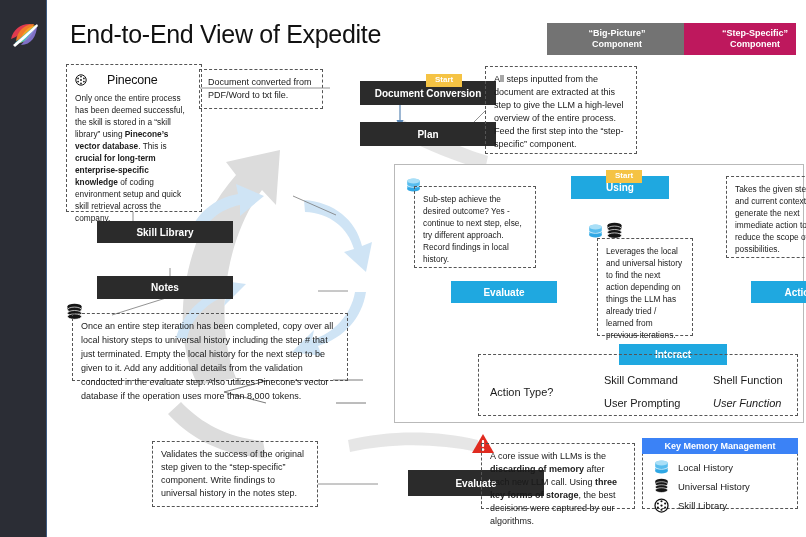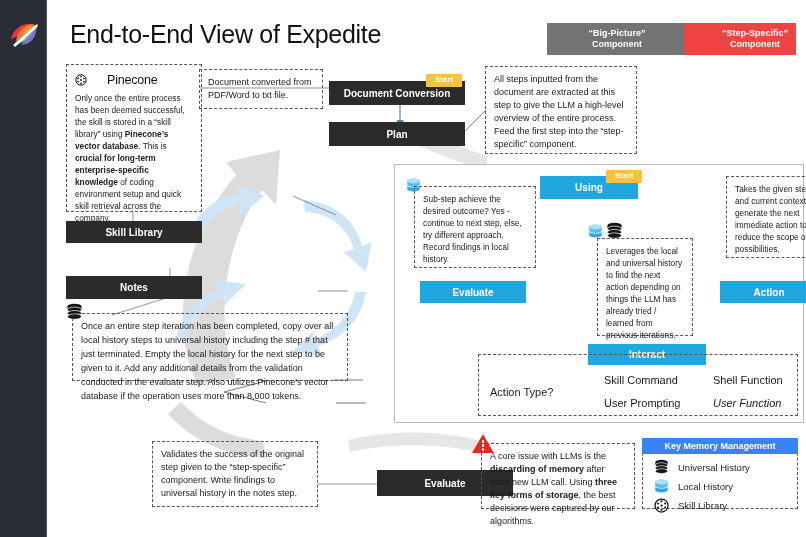--- a/index.html
+++ b/index.html
@@ -31,28 +31,28 @@
     letter-spacing: -0.3px;
   }
 
   
   .chip {
     position: absolute; display: flex; align-items: center; justify-content: center;
     text-align: center; font-size: 9px; font-weight: bold; line-height: 1.25;
     color: #ffffff; padding: 3px 6px;
   }
   .chip-dark { background: #737373; }
-  .chip-blue { background: #ef4444; padding-left: 36px; }
+  .chip-blue { background: #be185d; padding-left: 36px; }
   #chip-big { left: 499px; top: 23px; width: 140px; height: 32px; }
   #chip-step { left: 636px; top: 23px; width: 112px; height: 32px; }
 
   
   .nbox {
     position: absolute; display: flex; align-items: center; justify-content: center;
-    font-size: 10px; font-weight: bold; color: #ffffff; text-align: center;
+    font-size: 10px; font-weight: bold; color: #ffffff; text-align: center; margin-left: 31px;
   }
   .nbox.dark { background: #2b2b2b; }
   .nbox.blue { background: #1fa8e0; }
 
   
   .start-tag {
     position: absolute; background: #f5c344; color: #ffffff;
     font-size: 8px; font-weight: bold; padding: 1px 9px 2px 9px;
     line-height: 1.25;
   }
@@ -244,21 +244,21 @@
     </svg>
     <svg width="17" height="19" viewBox="0 0 17 19" style="position:absolute; left:558px; top:222px;">
       <ellipse cx="8.5" cy="3.4" rx="7" ry="2.7" fill="#151515"></ellipse>
       <rect x="1.5" y="3.4" width="14" height="3.2" fill="#151515"></rect>
       <ellipse cx="8.5" cy="6.8" rx="7" ry="2.7" fill="#151515" stroke="#fff" stroke-width="0.7"></ellipse>
       <ellipse cx="8.5" cy="10.2" rx="7" ry="2.7" fill="#151515" stroke="#fff" stroke-width="0.7"></ellipse>
       <ellipse cx="8.5" cy="13.6" rx="7" ry="2.7" fill="#151515" stroke="#fff" stroke-width="0.7"></ellipse>
     </svg>
     <div class="dbox" style="left:549px; top:238px; width:96px; height:98px;">Leverages the local and universal history to find the next action depending on things the LLM has already tried / learned from previous iterations.</div>
 
-    <div class="nbox blue" style="left:540px; top:344px; width:118px; height:21px;">Interact</div>
+    <div class="nbox blue" style="left:540px; top:344px; width:108px; height:21px;">Interact</div>
 
     <div class="dbox" style="left:430px; top:354px; width:320px; height:62px; padding:0;"></div>
 
     <div class="plain" style="left:442px; top:386px;">Action Type?</div>
     <div class="plain" style="left:556px; top:374px;">Skill Command</div>
     <div class="plain" style="left:665px; top:374px;">Shell Function</div>
     <div class="plain" style="left:556px; top:397px;">User Prompting</div>
     <div class="plain" style="left:665px; top:397px;font-style:italic;">User Function</div>
 
     <svg width="24" height="22" viewBox="0 0 24 22" style="position:absolute; left:423px; top:433px;">
@@ -267,39 +267,39 @@
       <circle cx="12" cy="16.6" r="1.3" fill="#ffffff"></circle>
     </svg>
     <div class="dbox" style="left:433px; top:443px; width:154px; height:66px; font-size:9px;">
       <span>A core issue with LLMs is the </span><b>discarding of memory</b><span> after each new LLM call. Using </span><b>three key forms of storage</b><span>, the best decisions were captured by our algorithms.</span>
     </div>
 
     <div class="dbox" style="left:594px; top:443px; width:156px; height:66px; padding:0;"></div>
     <div class="km-header" style="left:594px; top:438px; width:156px; height:16px;">Key Memory Management</div>
 
     <div style="position:absolute; left:606px; top:458px; width:146px;">
+      <div class="km-row">
+        <svg width="15" height="16" viewBox="0 0 15 16">
+          <ellipse cx="7.5" cy="3" rx="6.3" ry="2.5" fill="#8fd3f4"></ellipse>
+          <rect x="1.2" y="3" width="12.6" height="8" fill="#58bdee"></rect>
+          <ellipse cx="7.5" cy="11" rx="6.3" ry="2.5" fill="#2fa7e4"></ellipse>
+          <ellipse cx="7.5" cy="3" rx="6.3" ry="2.5" fill="#a9dff7"></ellipse>
+          <path d="M1.2 6.8 a6.3 2.5 0 0 0 12.6 0" fill="none" stroke="#ffffff" stroke-width="0.7"></path>
+        </svg>
+        <span class="km-label">Local History</span>
+      </div>
       <div class="km-row">
         <svg width="15" height="17" viewBox="0 0 17 19">
           <ellipse cx="8.5" cy="3.4" rx="7" ry="2.7" fill="#151515"></ellipse>
           <rect x="1.5" y="3.4" width="14" height="3.2" fill="#151515"></rect>
           <ellipse cx="8.5" cy="6.8" rx="7" ry="2.7" fill="#151515" stroke="#fff" stroke-width="0.7"></ellipse>
           <ellipse cx="8.5" cy="10.2" rx="7" ry="2.7" fill="#151515" stroke="#fff" stroke-width="0.7"></ellipse>
           <ellipse cx="8.5" cy="13.6" rx="7" ry="2.7" fill="#151515" stroke="#fff" stroke-width="0.7"></ellipse>
         </svg>
         <span class="km-label">Universal History</span>
-      </div>
-      <div class="km-row">
-        <svg width="15" height="16" viewBox="0 0 15 16">
-          <ellipse cx="7.5" cy="3" rx="6.3" ry="2.5" fill="#8fd3f4"></ellipse>
-          <rect x="1.2" y="3" width="12.6" height="8" fill="#58bdee"></rect>
-          <ellipse cx="7.5" cy="11" rx="6.3" ry="2.5" fill="#2fa7e4"></ellipse>
-          <ellipse cx="7.5" cy="3" rx="6.3" ry="2.5" fill="#a9dff7"></ellipse>
-          <path d="M1.2 6.8 a6.3 2.5 0 0 0 12.6 0" fill="none" stroke="#ffffff" stroke-width="0.7"></path>
-        </svg>
-        <span class="km-label">Local History</span>
       </div>
       <div class="km-row">
         <svg width="15" height="15" viewBox="0 0 12 12">
           <circle cx="6" cy="6" r="5.2" fill="none" stroke="#111" stroke-width="1"></circle>
           <circle cx="6" cy="2.6" r="0.85" fill="#111"></circle>
           <circle cx="8.9" cy="4.4" r="0.85" fill="#111"></circle>
           <circle cx="8.9" cy="7.6" r="0.85" fill="#111"></circle>
           <circle cx="6" cy="9.4" r="0.85" fill="#111"></circle>
           <circle cx="3.1" cy="7.6" r="0.85" fill="#111"></circle>
           <circle cx="3.1" cy="4.4" r="0.85" fill="#111"></circle>

